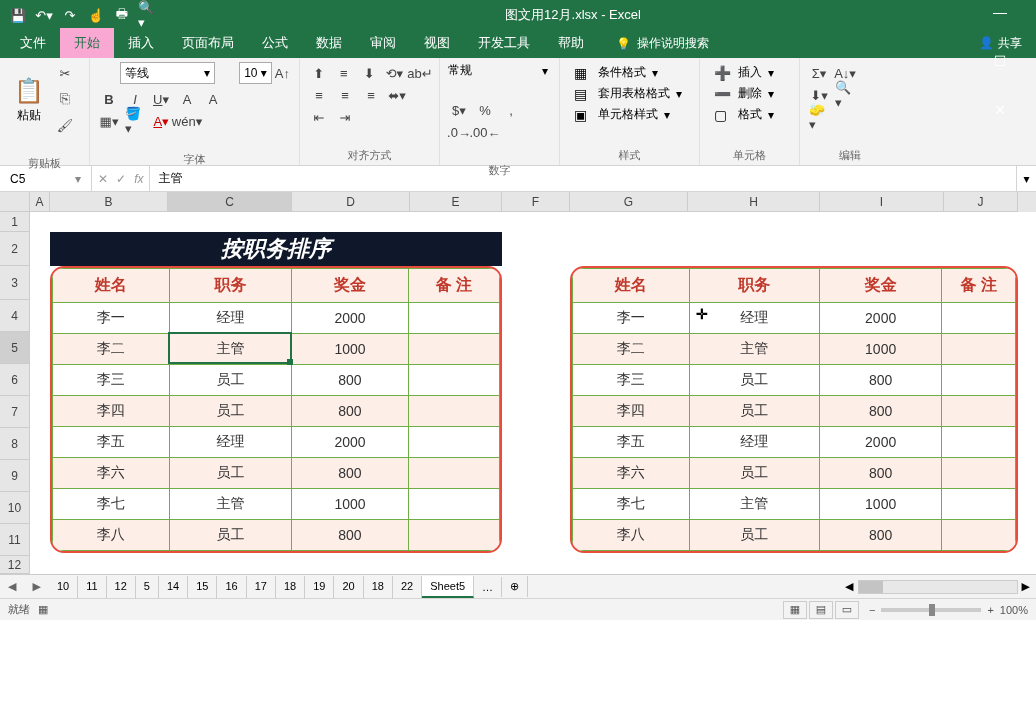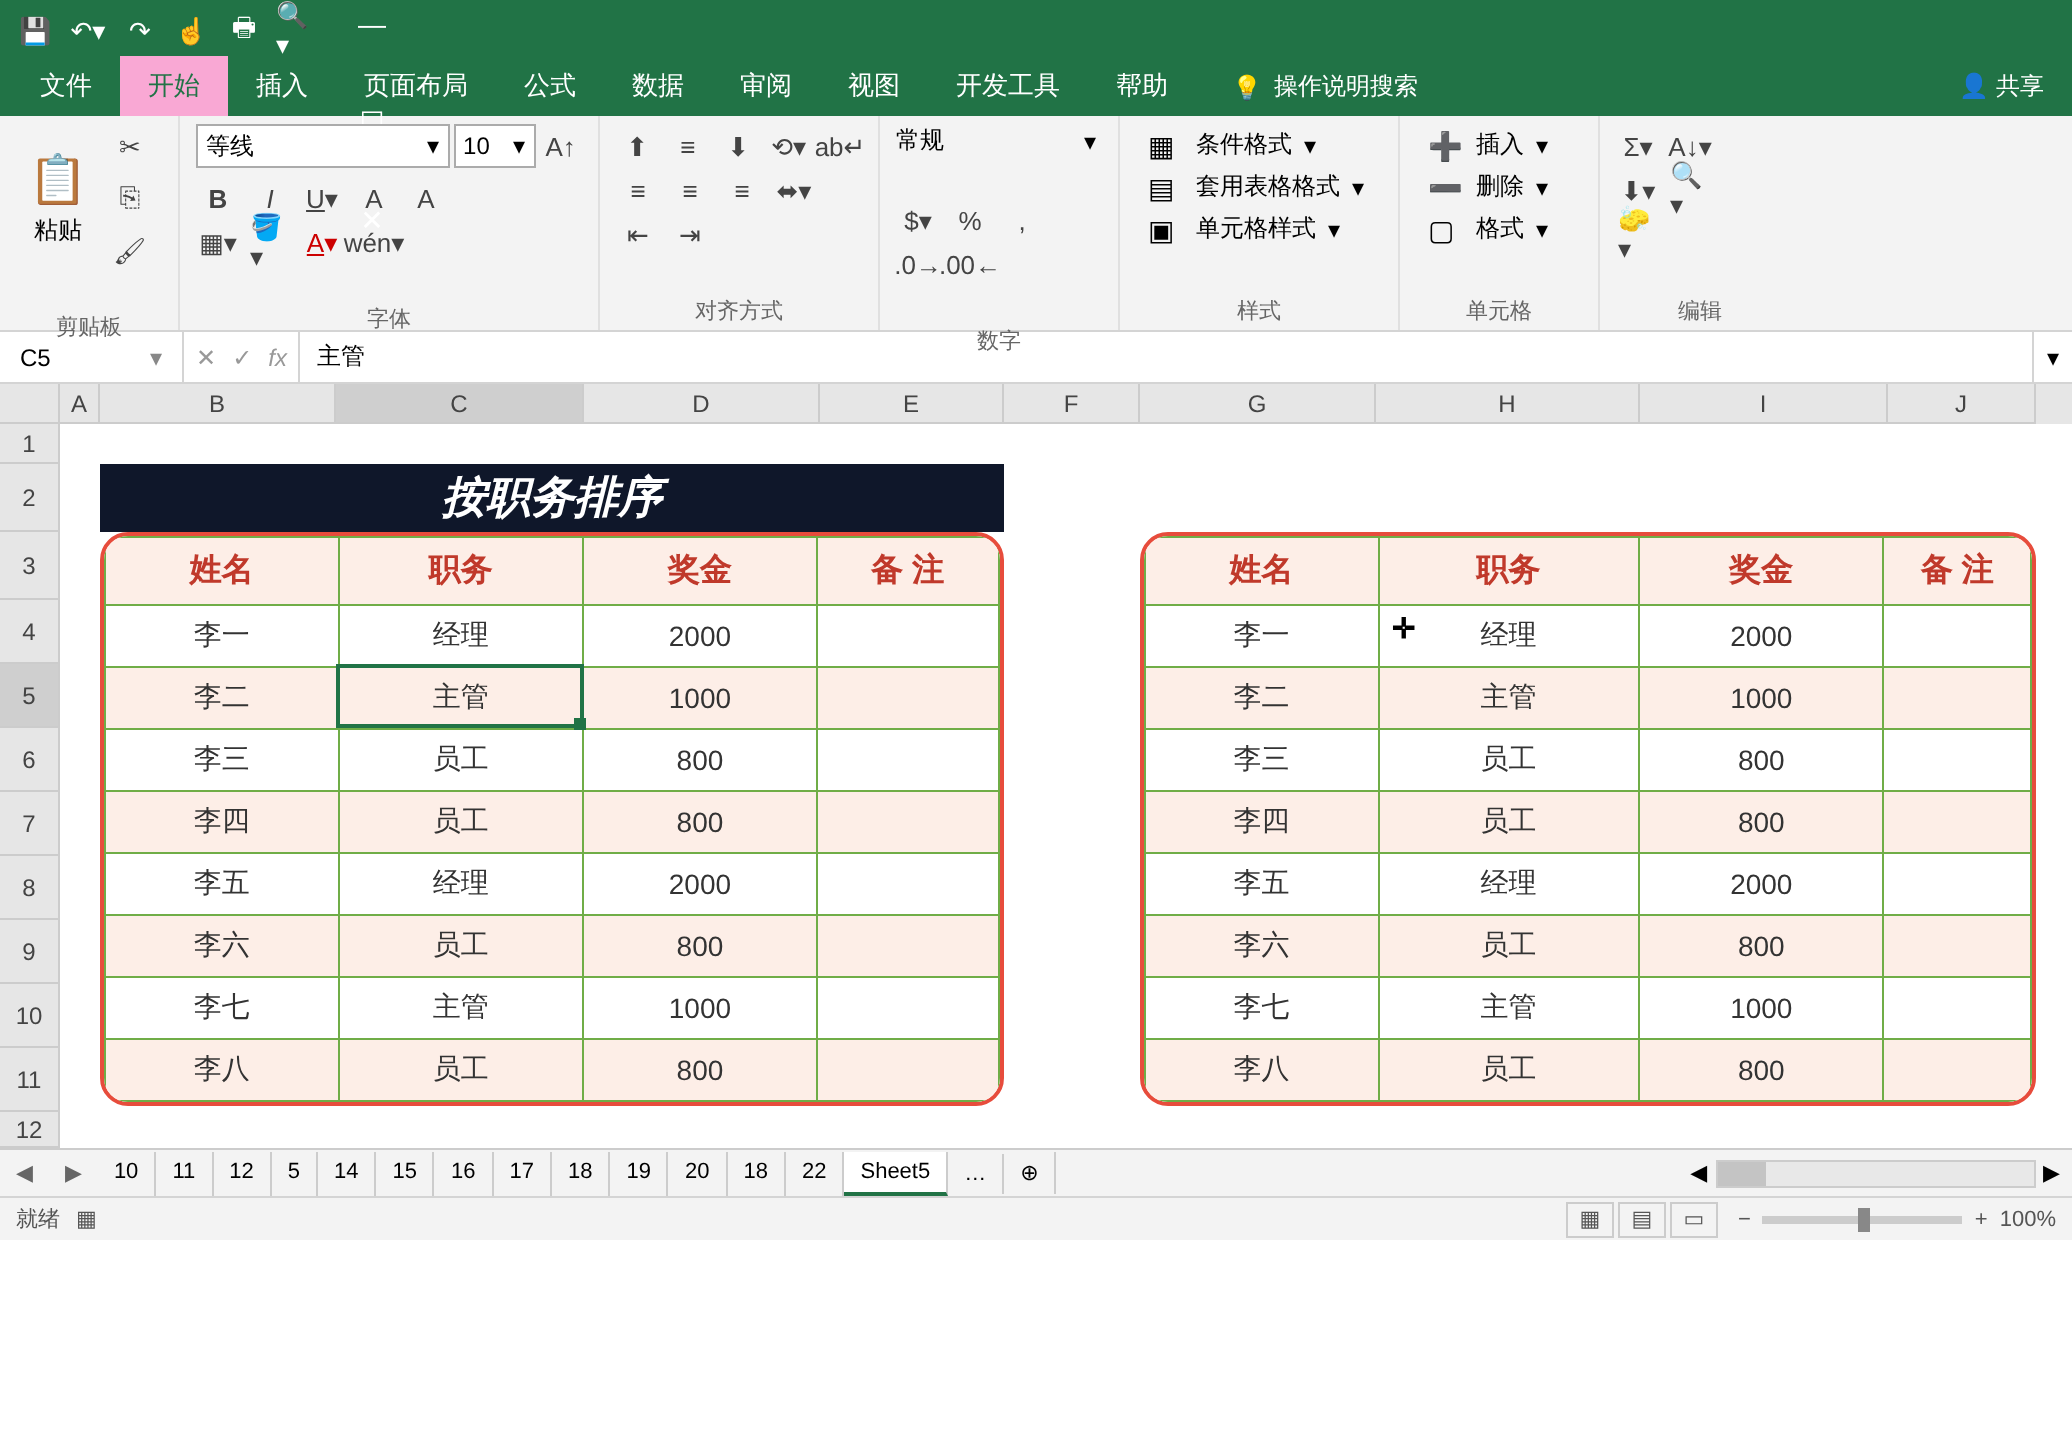--- a/index.html
+++ b/index.html
@@ -24,21 +24,21 @@
 
 
 .ribbon { background: #f3f3f3; height: 108px; display: flex; border-bottom: 1px solid #d4d4d4; }
 .group { border-right: 1px solid #e0e0e0; padding: 4px 8px 2px; display: flex; flex-direction: column; justify-content: space-between; }
 .group-label { text-align: center; font-size: 11px; color: #666; margin-top: 20px; position: relative; }
 .rowbtns { display: flex; gap: 4px; align-items: center; }
 .bigbtn { display: flex; flex-direction: column; align-items: center; padding: 2px 6px; cursor: pointer; }
 .bigbtn .ico { font-size: 24px; height: 32px; display: flex; align-items: center; }
 .smbtn { width: 22px; height: 22px; display: flex; align-items: center; justify-content: center; cursor: pointer; font-size: 13px; color: #444; border: 1px solid transparent; }
 .fontsel { display: flex; gap: 2px; margin-bottom: 4px; }
-.fontsel select, .fontsel .combo { height: 22px; border: 1px solid #ababab; background: #fff; font-size: 12px; padding: 0 4px; }
+.fontsel select, .fontsel .combo { height: 22px; border: 1px solid #ababab; background: #fff; font-size: 12px; padding: 0 4px; margin-left: 22px; }
 .combo { display: flex; align-items: center; justify-content: space-between; }
 .combo.name { width: 130px; }
 .combo.size { width: 42px; }
 .stylebtn { display: flex; align-items: center; gap: 6px; cursor: pointer; padding: 2px 6px; font-size: 12px; }
 .stylebtn .sico { width: 18px; font-size: 14px; }
 
 
 .fbar { height: 26px; display: flex; align-items: stretch; border-bottom: 1px solid #d4d4d4; }
 .namebox { width: 92px; border-right: 1px solid #d4d4d4; display: flex; align-items: center; padding: 0 10px; justify-content: space-between; }
 .fbtns { display: flex; align-items: center; border-right: 1px solid #d4d4d4; padding: 0 6px; gap: 8px; color: #999; }
@@ -99,20 +99,21 @@
 
 <div class="titlebar">
   <div class="qat">
     <span>💾</span>
     <span>↶▾</span>
     <span>↷</span>
     <span>☝</span>
     <span>🖶</span>
     <span>🔍▾</span>
   </div>
+  <div class="title">图文用12月.xlsx - Excel</div>
   <div class="right">
     <div class="login">登录</div>
     <div class="wbtn">▭</div>
     <div class="wbtn">—</div>
     <div class="wbtn">☐</div>
     <div class="wbtn">✕</div>
   </div>
 </div>
 
 <div class="ribtabs">

